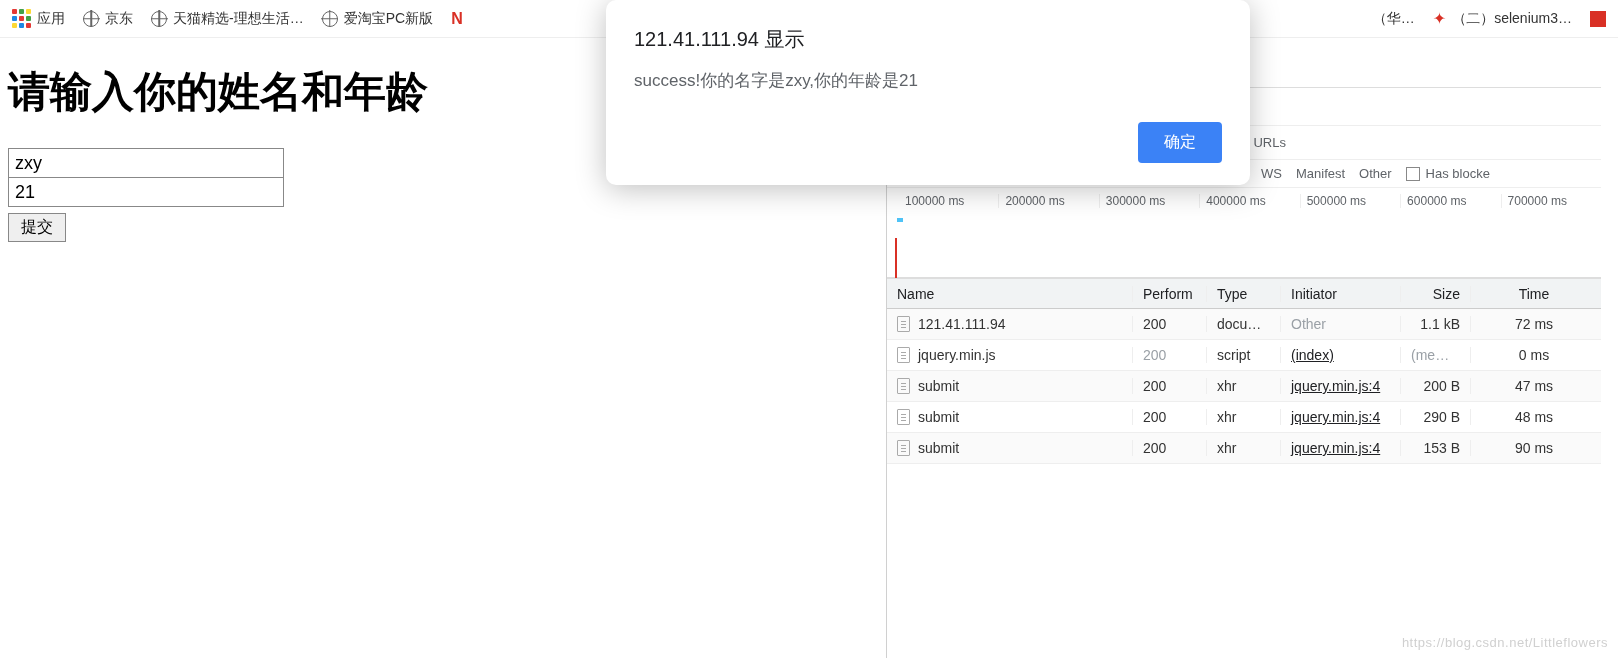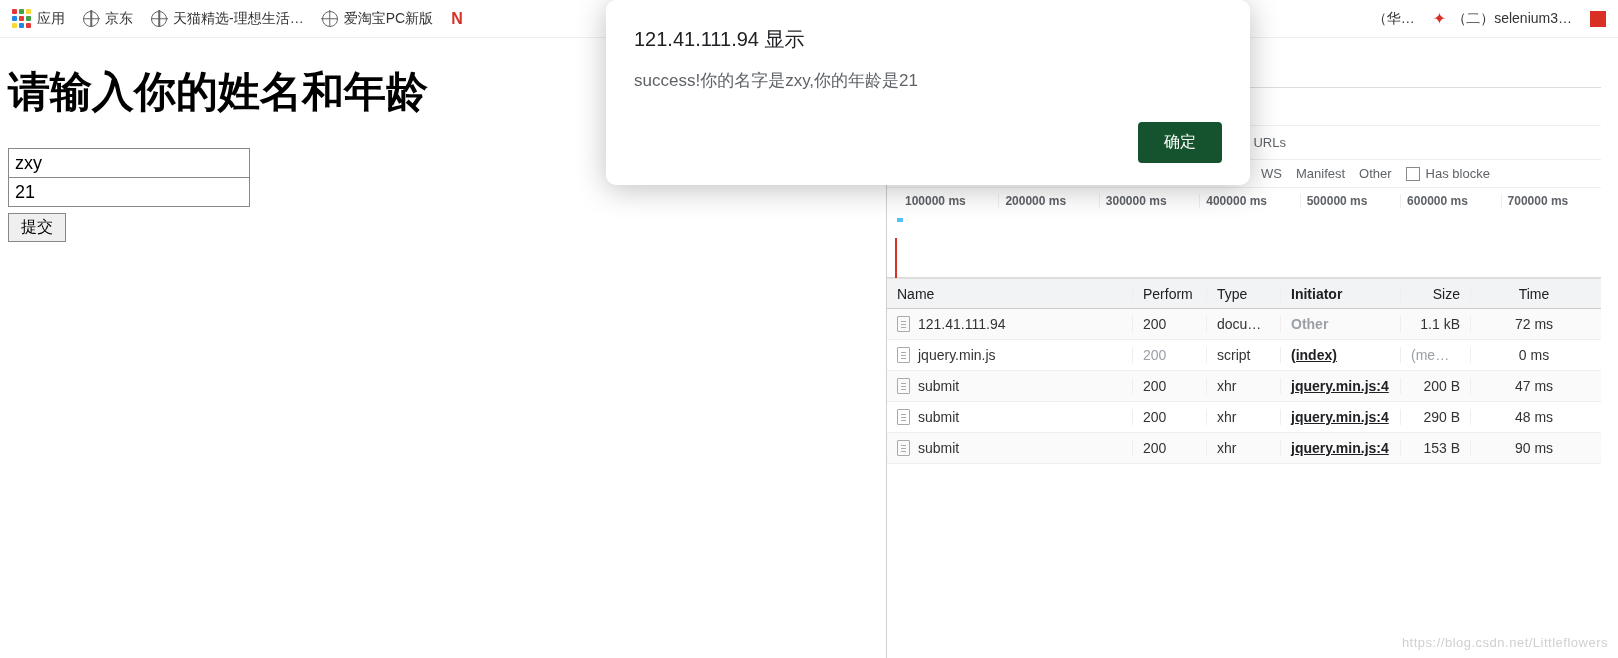--- a/index.html
+++ b/index.html
@@ -17,59 +17,59 @@
     .globe-icon::before { content:""; position:absolute; left:50%; top:-1.5px; bottom:-1.5px; width:1.5px; background:#666; transform:translateX(-50%);}
     .globe-icon::after { content:""; position:absolute; top:50%; left:-1.5px; right:-1.5px; height:1.5px; background:#666; transform:translateY(-50%);}
     .red-n { color:#d93025; font-weight:bold; font-size:16px; }
     .cheetah-icon { font-size:16px; color:#d93025; }
     .tabs-right { margin-left: auto; display: flex; align-items: center; gap: 18px; }
     .red-square { width:16px; height:16px; background:#d93025; }
 
     
     .page { padding: 8px; }
     .page h1 { font-size: 42px; font-weight: bold; margin: 18px 0 28px 0; }
-    .page input[type=text] { width: 242px; height: 30px; padding: 2px 6px; font-size: 18px; border:1px solid #888; display:block; margin-top:-1px;}
+    .page input[type=text] { width: 276px; height: 30px; padding: 2px 6px; font-size: 18px; border:1px solid #888; display:block; margin-top:-1px;}
     .page input[type=text]:first-of-type { margin-top:0; }
     .submit-btn { margin-top: 6px; padding: 3px 12px; font-size: 16px; border:1px solid #888; background:#efefef; cursor:pointer; }
 
     
     .alert { position:absolute; left:606px; top:0; width:644px; background:#fff; border-radius:10px; box-shadow:0 4px 30px rgba(0,0,0,0.25); padding:26px 28px 22px 28px; z-index:10;}
     .alert-title { font-size:20px; color:#202124; margin-bottom:16px; }
     .alert-msg { font-size:17px; color:#5f6368; margin-bottom:30px; }
     .alert-btn-row { display:flex; justify-content:flex-end; }
-    .alert-btn { background:#14532d; color:#fff; border:none; border-radius:4px; padding:10px 26px; font-size:16px; cursor:pointer; }
+    .alert-btn { background:#3b82f6; color:#fff; border:none; border-radius:4px; padding:10px 26px; font-size:16px; cursor:pointer; }
 
     
     .devtools { position:absolute; right:17px; top:48px; width:715px; height:610px; background:#fff; border-left:1px solid #d0d0d0; font-size:14px; color:#333; display:flex; flex-direction:column;}
     .dt-tabs { display:flex; align-items:center; height:40px; padding:0 12px; gap:22px; border-bottom:1px solid #ddd; color:#5f6368;}
     .dt-tab { cursor:pointer; padding:0 2px; height:100%; display:flex; align-items:center;}
     .dt-tab.active { color:#1a73e8; border-bottom:2px solid #1a73e8; margin-bottom:-1px;}
     .dt-toolbar { display:flex; align-items:center; height:38px; padding:0 10px; gap:18px; border-bottom:1px solid #eee; color:#5f6368; font-size:13px;}
     .dt-checkbox { width:14px; height:14px; border:1px solid #888; display:inline-block; margin-right:6px; vertical-align:middle;}
     .dt-select { border:1px solid #ccc; padding:2px 20px 2px 8px; background:#fff; position:relative;}
     .upload-icon { font-size:16px; }
     .dt-filters { display:flex; align-items:center; height:34px; padding:0 12px; gap:14px; border-bottom:1px solid #eee; color:#5f6368; font-size:13px; position:relative;}
     .dt-filters .hidden-row { position:absolute; left:0; top:0; display:flex; gap:14px; opacity:0.3; padding-left:12px;}
     .pill-all { background:#5f6368; color:#fff; border-radius:10px; padding:1px 10px; font-size:12px;}
     .hidden-row span { text-decoration: line-through; }
     .dt-timeline { height:90px; border-bottom:1px solid #ddd; position:relative;}
-    .dt-timeline-ticks { display:flex; height:26px; align-items:center; font-size:12px; color:#5f6368;font-weight:bold;}
+    .dt-timeline-ticks { display:flex; height:26px; align-items:center; font-size:12px; color:#5f6368;}
     .dt-timeline-ticks div { flex:1; padding-left:6px; border-left:1px solid #eee; white-space: nowrap;}
     .dt-timeline-ticks div:first-child { border-left:none; padding-left:18px;}
     .dt-timeline-body { position:relative; height:64px; }
     .blue-mark { position:absolute; left:10px; top:4px; width:6px; height:4px; background:#4fc3f7;}
     .red-line { position:absolute; left:8px; top:24px; bottom:0; width:2px; background:#d93025;}
     
     .dt-table-head, .dt-row { display:flex; align-items:center; height:31px; border-bottom:1px solid #eee; }
     .dt-table-head { background:#f1f3f4; font-weight:normal; color:#202124; border-top:1px solid #ddd; border-bottom:1px solid #ccc;}
     .col { padding:0 10px; border-right:1px solid #eee; overflow:hidden; text-overflow:ellipsis; white-space:nowrap;}
     .c-name { width:246px; display:flex; align-items:center; gap:8px;}
     .c-status { width:74px; }
     .c-type { width:74px; }
-    .c-init { width:120px;font-weight:bold; }
+    .c-init { width:120px; }
     .c-size { width:70px; text-align:right;}
     .c-time { flex:1; text-align:center; padding-right:14px; border-right:none;}
     .file-icon { width:13px; height:16px; border:1px solid #aaa; border-radius:1px; position:relative; flex-shrink:0;}
     .file-icon::after{ content:""; position:absolute; left:3px; right:3px; top:4px; height:1px; background:#aaa; box-shadow:0 3px 0 #aaa, 0 6px 0 #aaa;}
     .dt-row:nth-child(odd) { background:#fafafa; }
     .dimmed { color:#9aa0a6; }
     .link { color:#202124; text-decoration:underline; }
     .watermark { position:absolute; right:10px; bottom:8px; font-size:13px; color:#d0d0d0; letter-spacing:0.5px;}
   </style>
 </head>

